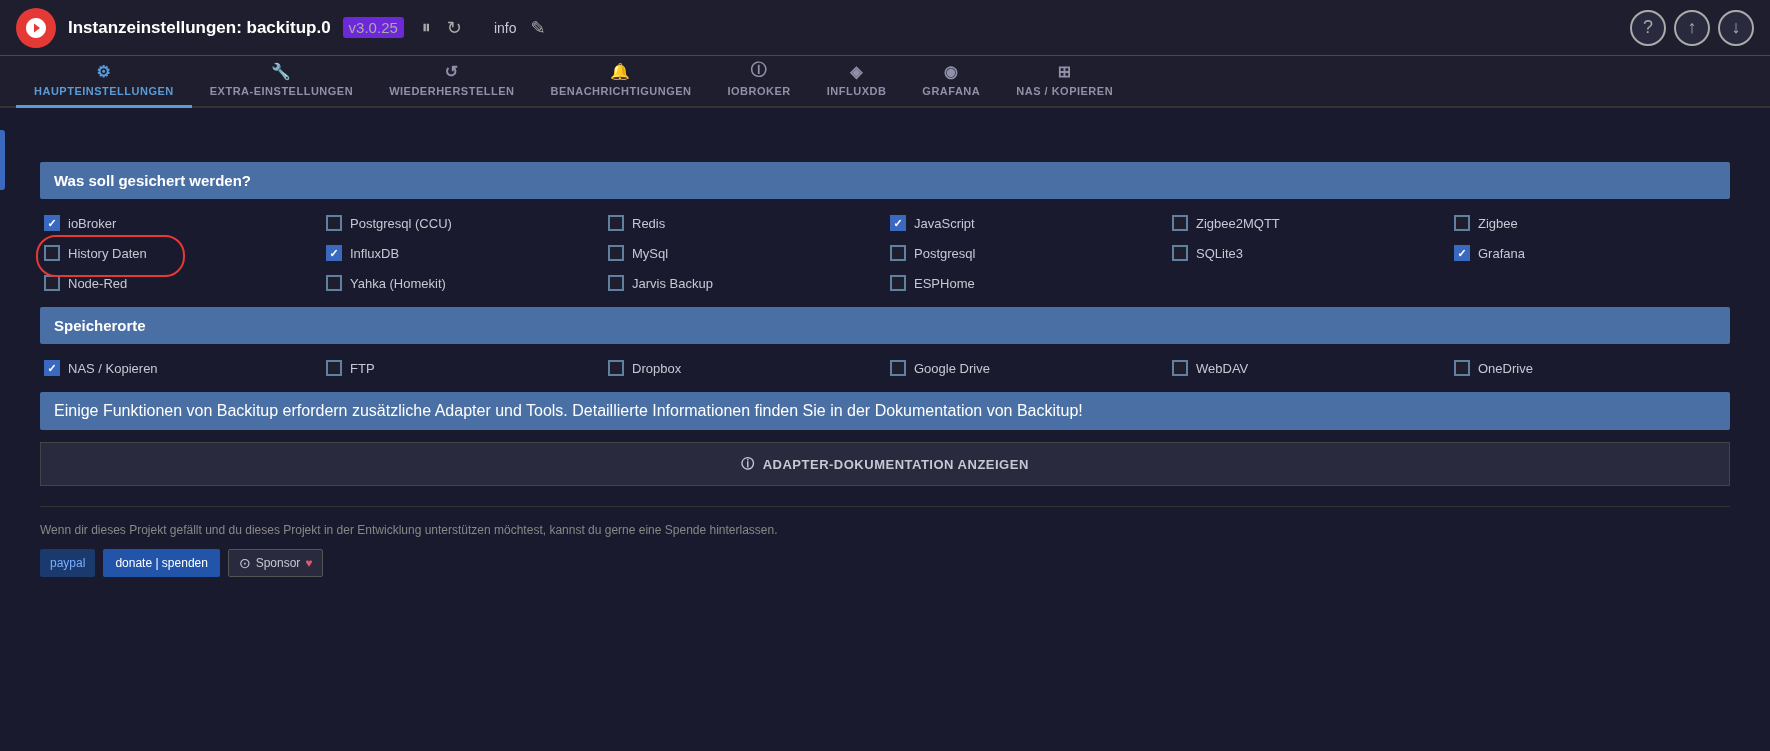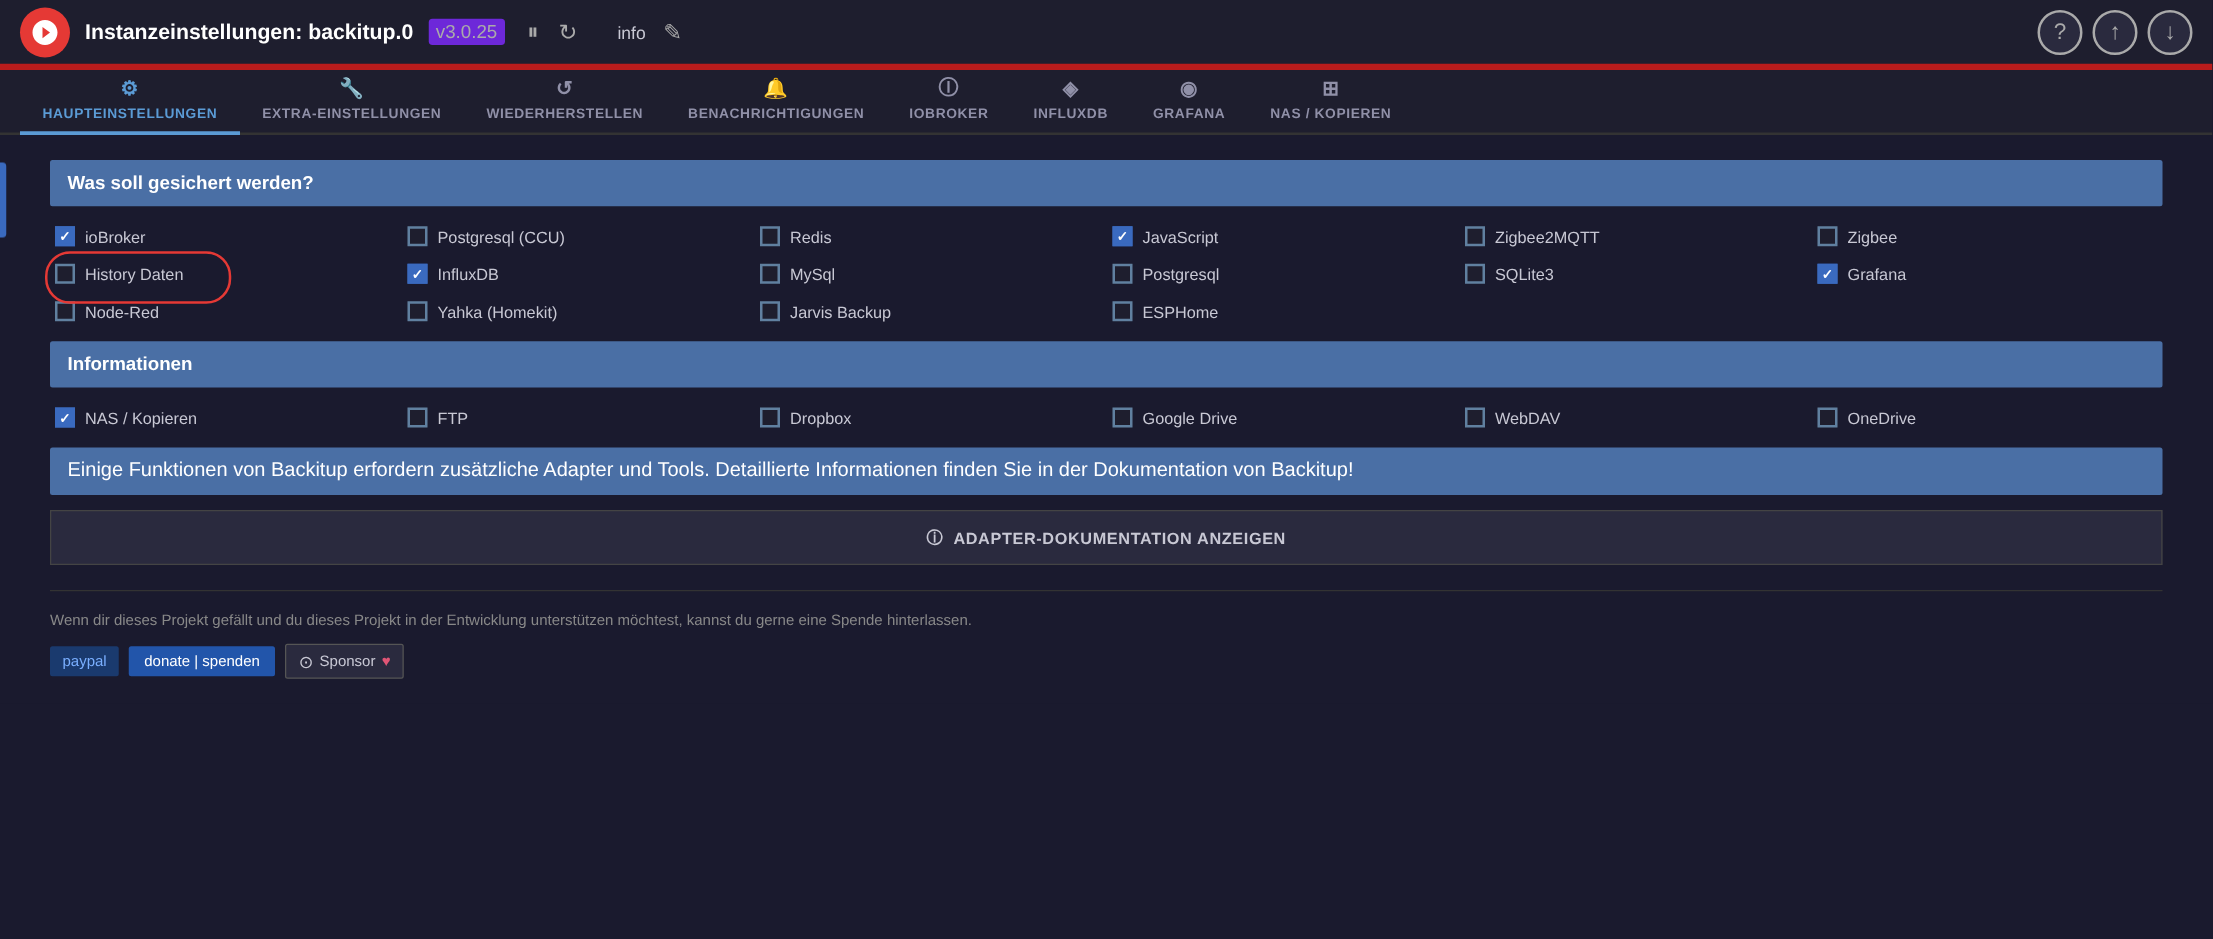--- a/index.html
+++ b/index.html
@@ -13,21 +13,21 @@
       overflow-x: hidden;
     }
 
     
     .header {
       background: #1e1e2e;
       display: flex;
       align-items: center;
       padding: 0 16px;
       height: 56px;
-      border-bottom: 5px solid #b91c1c;
+      border-bottom: 1px solid #b91c1c;
       position: relative;
     }
     .header-logo {
       width: 40px;
       height: 40px;
       background: #e53935;
       border-radius: 50%;
       display: flex;
       align-items: center;
       justify-content: center;
@@ -123,20 +123,21 @@
       border-bottom: 3px solid #5b9bd5;
     }
     .nav-tab .tab-icon {
       font-size: 16px;
     }
 
     
     .main {
       padding: 20px 40px;
       background: #1a1a2e;
+      margin-top: 34px;
     }
 
     
     .section-header {
       background: #4a6fa5;
       color: #ffffff;
       font-size: 15px;
       font-weight: 600;
       padding: 10px 14px;
       border-radius: 2px;
@@ -243,21 +244,20 @@
     
     .footer-text {
       color: #888;
       font-size: 12px;
       margin-bottom: 12px;
     }
 
     
     .donation-btns {
       display: flex;
-      align-items: center;
       gap: 8px;
     }
     .btn-paypal {
       background: #1a3a6e;
       color: #7aafff;
       border: none;
       padding: 5px 10px;
       font-size: 12px;
       cursor: pointer;
       border-radius: 2px;
@@ -443,21 +443,21 @@
     </div>
 
     <div class="checkbox-item">
       <div class="cb"></div>
       <label>ESPHome</label>
     </div>
     <div></div>
     <div></div>
   </div>
 
-  <div class="section-header">Informationen</div>
+  <div class="section-header">Speicherorte</div>
 
   <div class="checkbox-grid">
 
     <div class="checkbox-item">
       <div class="cb checked"></div>
       <label>NAS / Kopieren</label>
     </div>
 
     <div class="checkbox-item">
       <div class="cb"></div>

